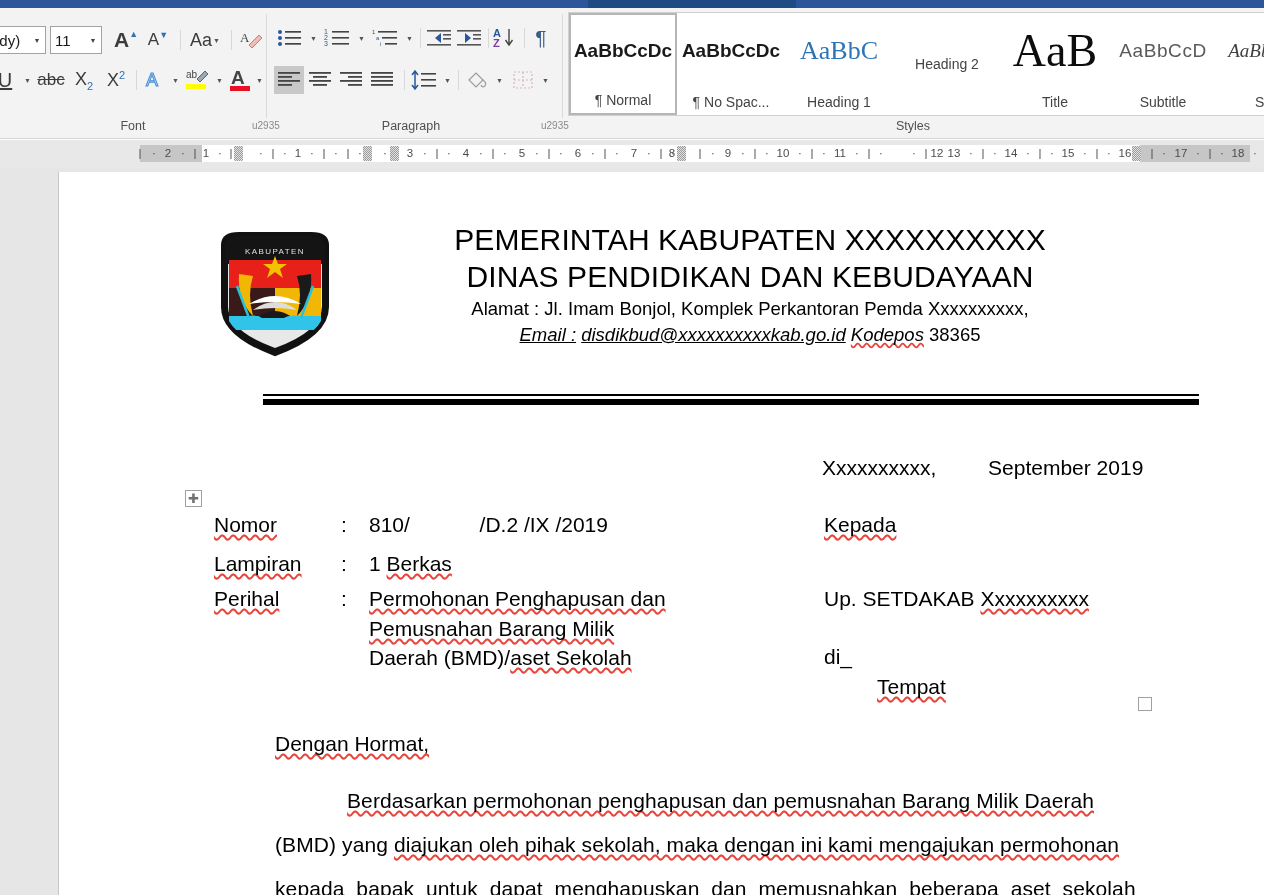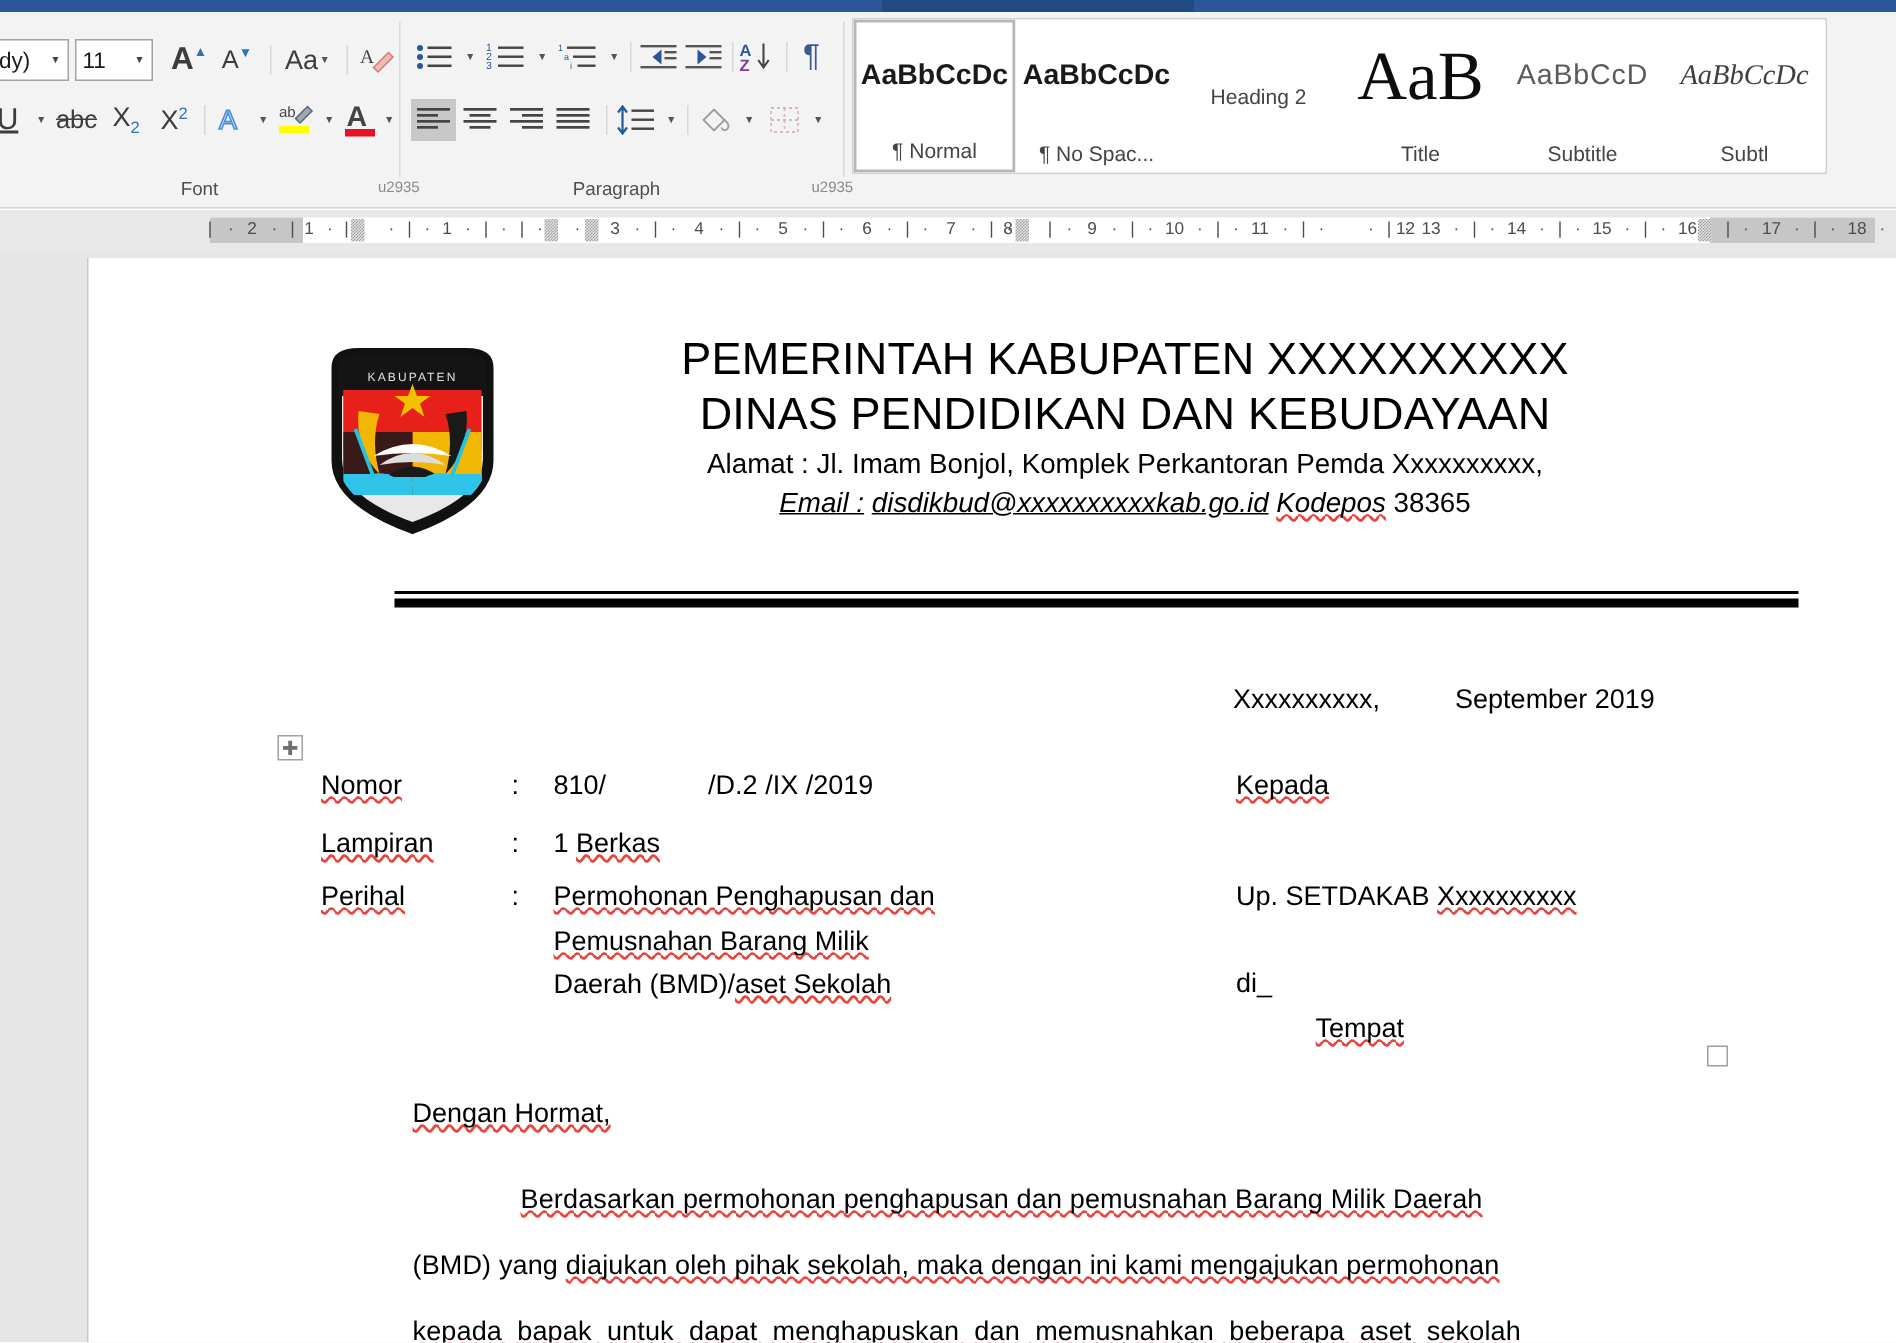--- a/index.html
+++ b/index.html
@@ -132,21 +132,21 @@
   .lh-l4 { font-size: 18.5px; color:#000; line-height: 1.35; white-space: nowrap; }
   .lh-l4 .ital { font-style: italic; }
   .lh-l4 .ul { text-decoration: underline; }
 
   .rule-wrap { position:absolute; left: 204px; top: 390px; width: 936px; }
   .rule-thin { height: 2px; background: #000; }
   .rule-gap  { height: 3px; background: #fff; }
   .rule-thick{ height: 6px; background: #000; }
 
   
-  .doc-txt { position: absolute; font-size: 18px; color: #000; line-height: 1.0; white-space: nowrap;}
+  .doc-txt { position: absolute; font-size: 21px; color: #000; line-height: 1.0; white-space: nowrap;}
   .sp { text-decoration: underline wavy #e8453c; text-decoration-skip-ink: none; }
   .sp-blue { text-decoration: underline wavy #3b6fd4; text-decoration-skip-ink: none; }
 
   .tbl-handle {
     position: absolute; left: 184px; top: 486px; width: 17px; height: 17px;
     border: 1px solid #a0a0a0; background: #fff; color: #707070;
     font-size: 13px; line-height: 15px; text-align: center; cursor: move;
   }
   .tbl-resize {
     position: absolute; left: 1137px; top: 693px; width: 14px; height: 14px;
@@ -390,20 +390,26 @@
           </div>
         <div class="nm">¶ Normal</div>
       </div>
       <div class="style-item">
         <div class="prev">
             <span style="font-size:19px;font-weight:bold;font-family:'Liberation Sans',sans-serif;color:#1a1a1a;">AaBbCcDc</span>
           </div>
         <div class="nm">¶ No Spac...</div>
       </div>
       <div class="style-item">
+        <div class="prev">
+            <span style="font-size:26px;font-family:'Liberation Serif',serif;color:#2e74b5;">AaBbC</span>
+          </div>
+        <div class="nm">Heading 1</div>
+      </div>
+      <div class="style-item">
         <div class="nm">Heading 2</div>
       </div>
       <div class="style-item">
         <div class="prev">
             <span style="font-size:46px;font-family:'Liberation Serif',serif;color:#0d0d0d;line-height:1;">AaB</span>
           </div>
         <div class="nm">Title</div>
       </div>
       <div class="style-item">
         <div class="prev">
@@ -411,20 +417,21 @@
           </div>
         <div class="nm">Subtitle</div>
       </div>
       <div class="style-item">
         <div class="prev">
             <span style="font-size:19px;font-style:italic;font-family:'Liberation Serif',serif;color:#404040;">AaBbCcDc</span>
           </div>
         <div class="nm">Subtl</div>
       </div>
     </div>
+    <div class="group-label" style="left:568px; width:690px;">Styles</div>
   </div>
 
   <div class="ruler-row">
     <div class="ruler">
       <div class="marg" style="left:0px; width:62px;"></div>
       <div class="marg" style="left:1000px; width:110px;"></div>
 
       <div class="tk" style="left:20px;width:16px;">2</div>
       <div class="tk" style="left:-8px;width:16px;">|</div>
       <div class="tk" style="left:6px;width:16px;">·</div>

